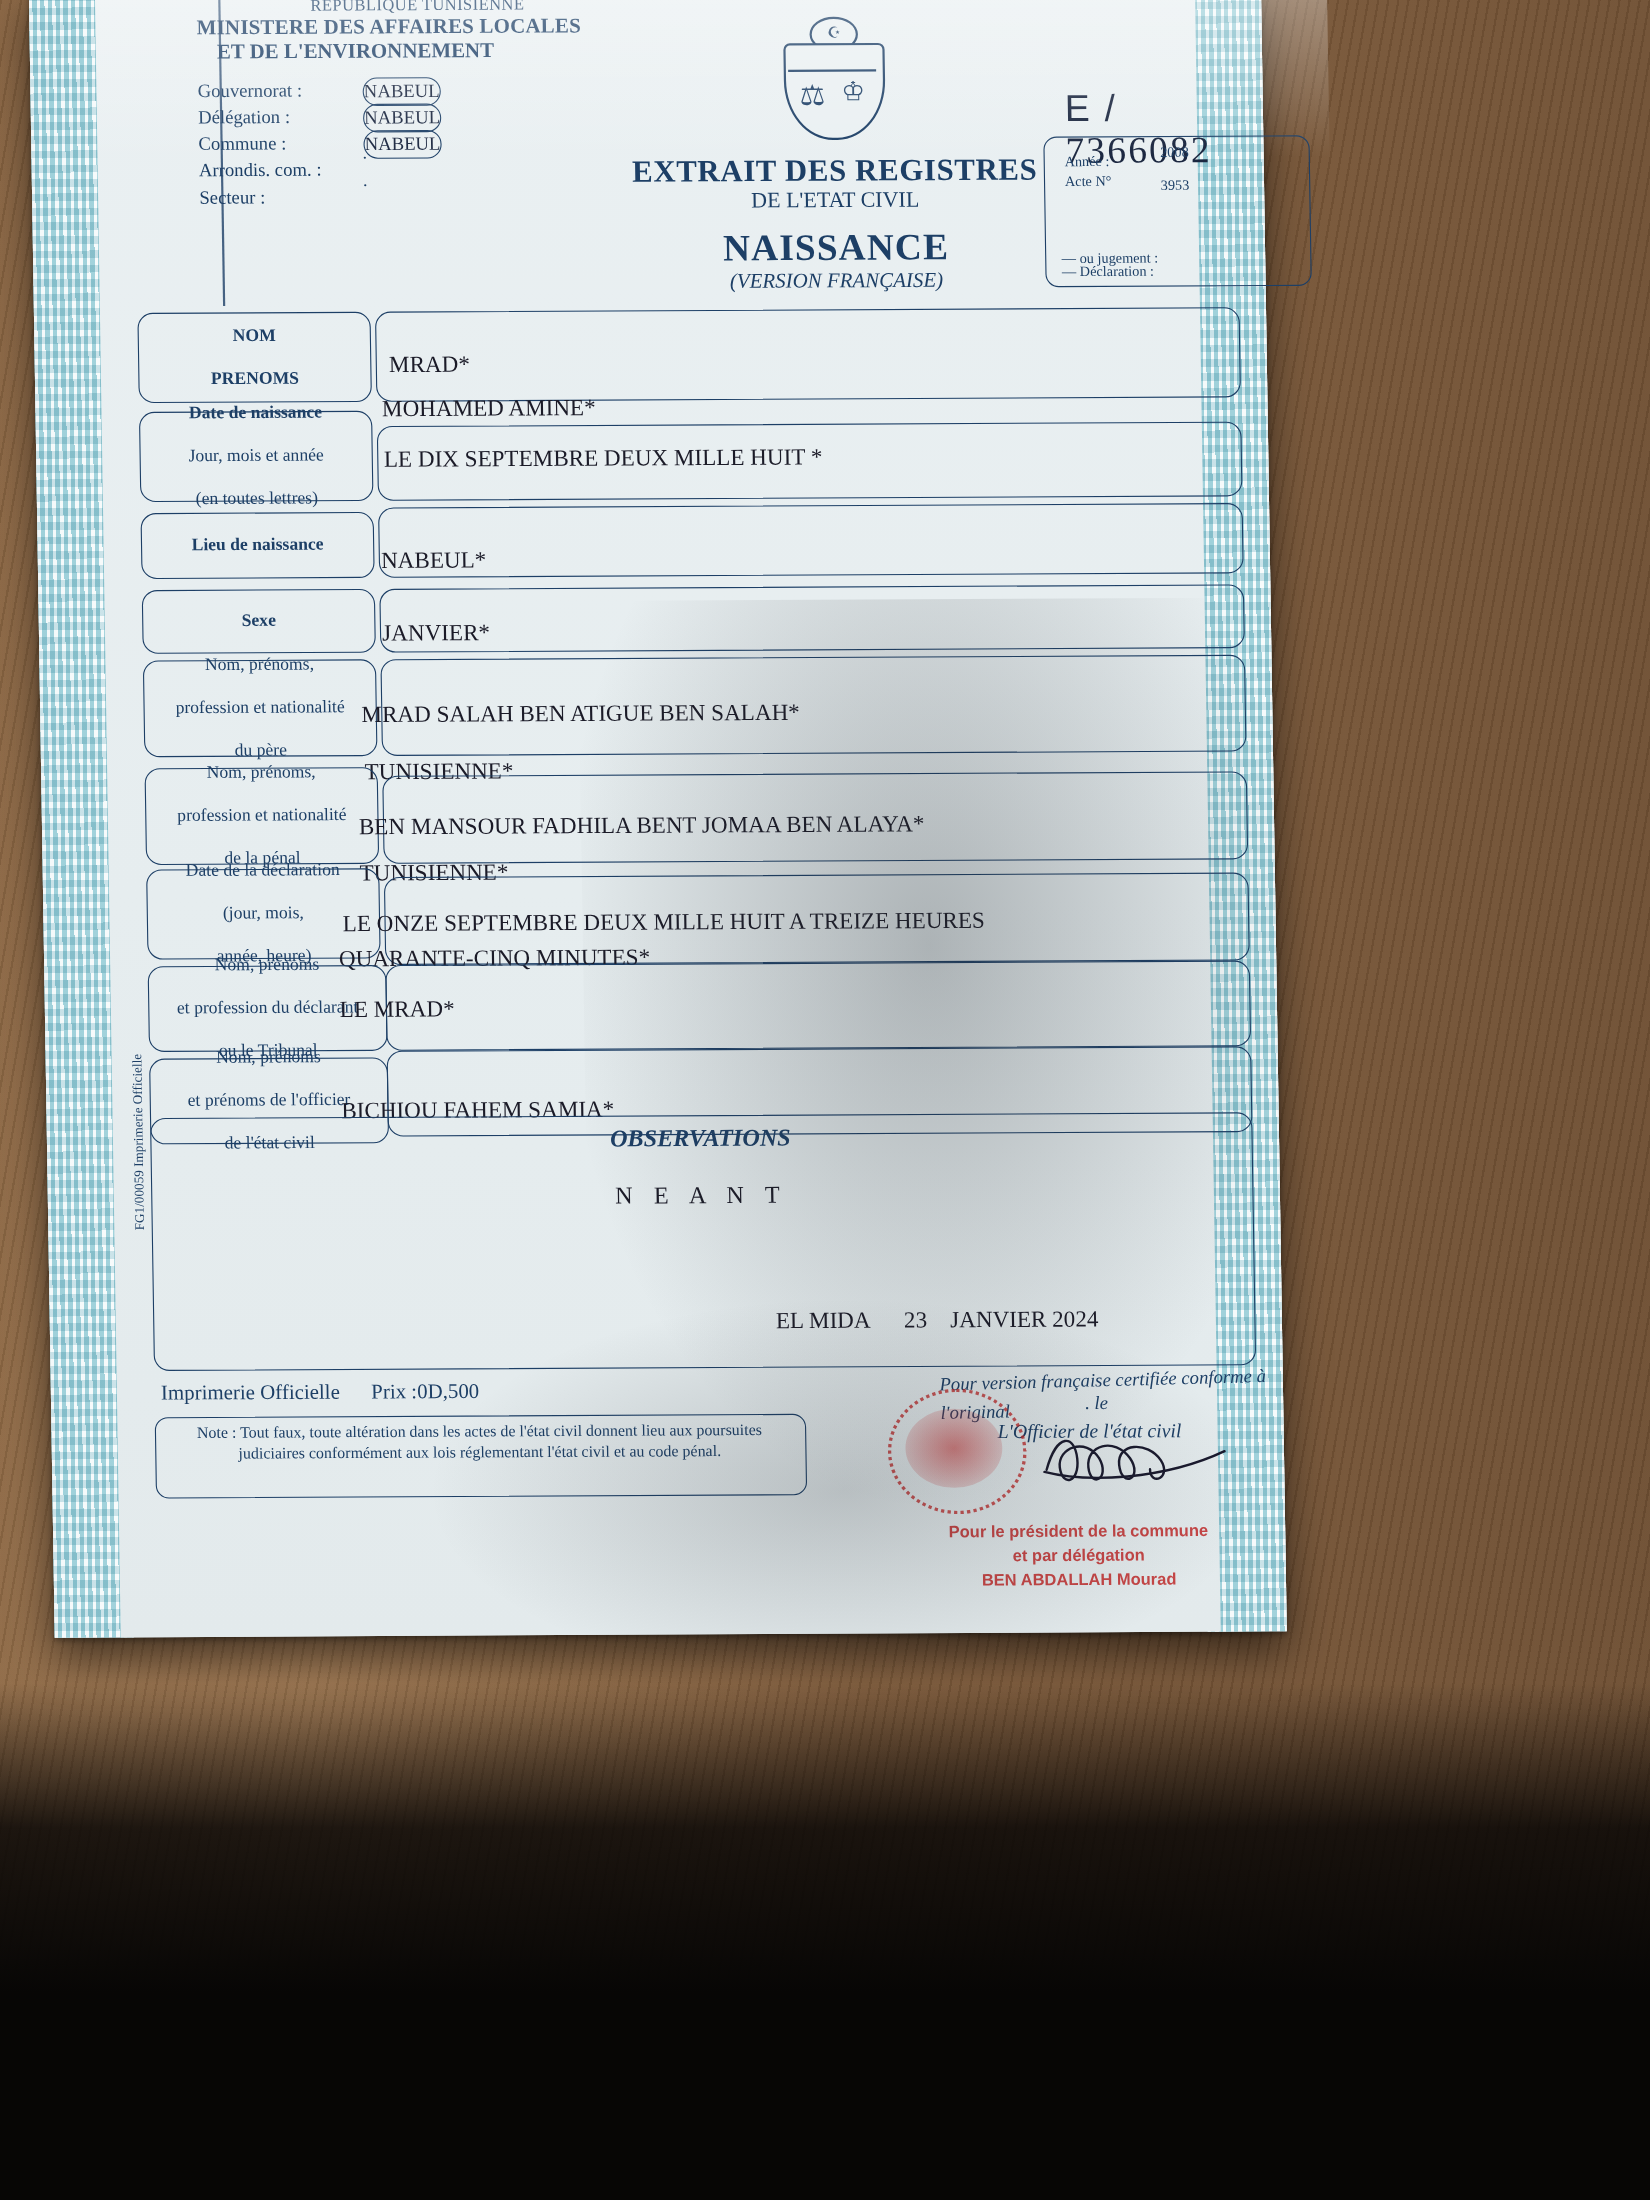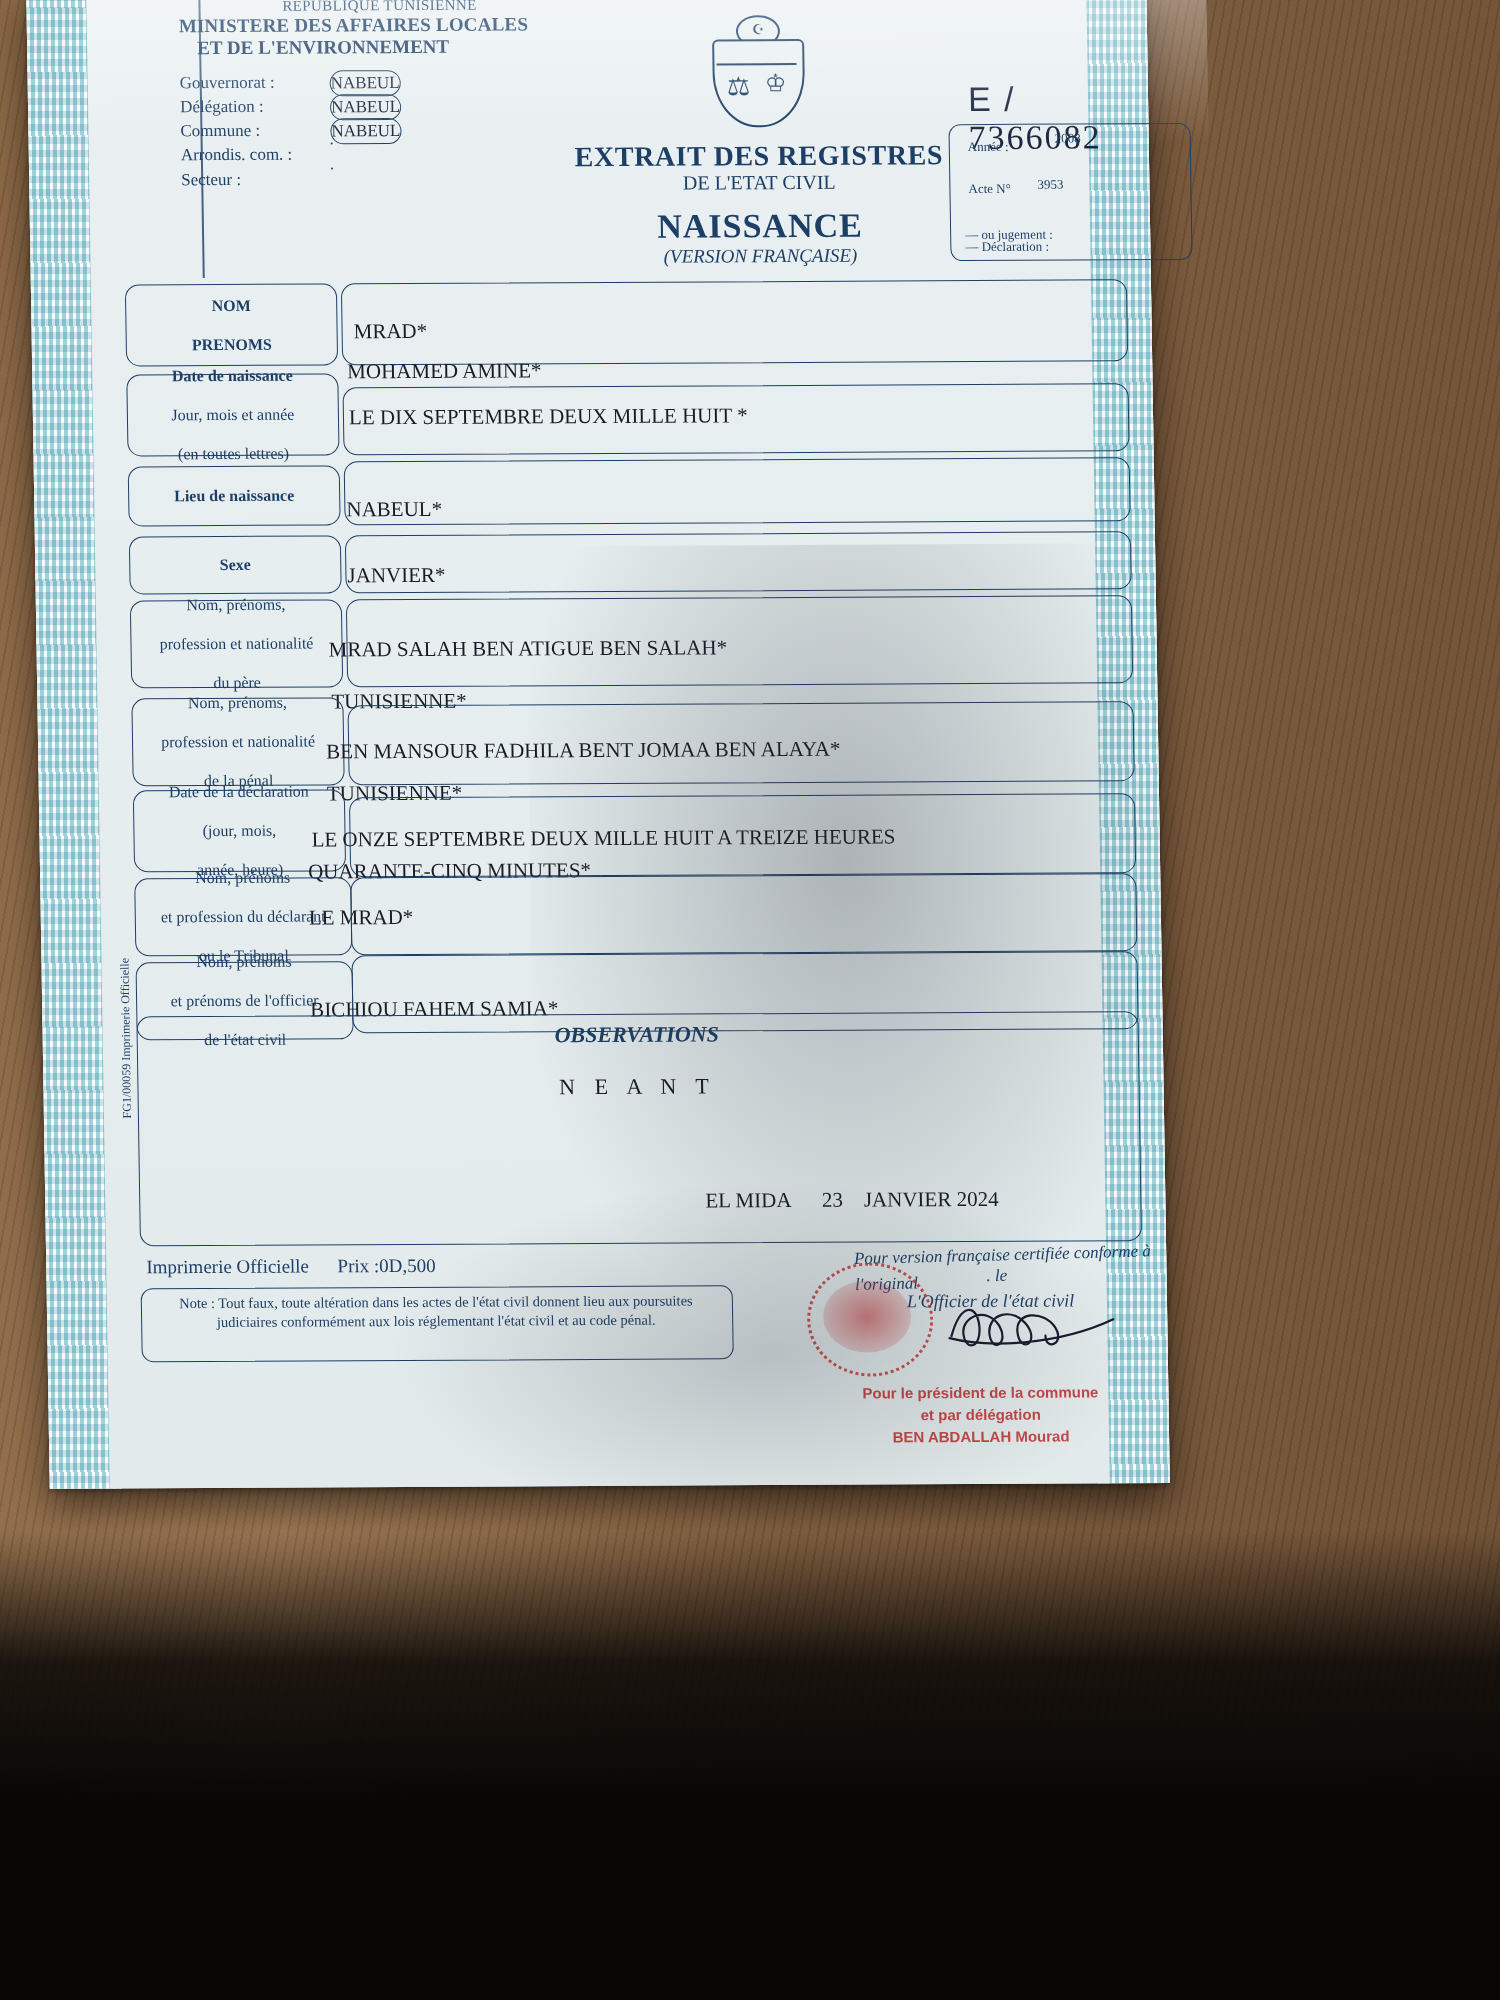--- a/index.html
+++ b/index.html
@@ -82,25 +82,25 @@
   #t3{position:absolute;left:480px;top:222px;width:380px;text-align:center;font-weight:bold;font-size:34px;color:#1d3f66;letter-spacing:1px;}
   #t4{position:absolute;left:480px;top:260px;width:380px;text-align:center;font-size:19px;font-style:italic;color:#1d3f66;}
 
   
   #num{position:absolute;left:880px;top:96px;font-size:34px;color:#1b2740;letter-spacing:2px;}
   #numE{font-family:"Liberation Sans",sans-serif;}
   
   #ybox{position:absolute;left:860px;top:140px;width:240px;height:135px;border:1.6px solid #1d3f66;border-radius:12px;}
   #ybox div{position:absolute;font-size:13px;color:#1d3f66;}
   #y1{left:18px;top:14px;}
-  #y2{left:18px;top:56px;}
+  #y2{left:18px;top:32px;}
   #y3{left:14px;top:74px;margin-top:40px;}
   #y4{left:14px;top:102px;}
   #yv1{position:absolute;left:105px;top:6px;font-size:19px;color:#1b1b28;}
-  #yv2{position:absolute;left:87px;top:36px;font-size:19px;color:#1b1b28;margin-top:16px;}
+  #yv2{position:absolute;left:105px;top:36px;font-size:19px;color:#1b1b28;}
 
   
   #vrule{position:absolute;left:112px;top:0;width:2px;height:290px;background:#1d3f66;opacity:.8;}
 
   
   .lbl{position:absolute;border:1.6px solid #1d3f66;border-radius:14px;background:transparent;
        display:flex;align-items:center;justify-content:center;text-align:center;color:#1d3f66;}
   .lbl span{line-height:1.22;display:block;}
   .val{position:absolute;border:1.6px solid #1d3f66;border-radius:14px;}
   .entry{position:absolute;font-size:21px;color:#1b1b28;white-space:nowrap;}

